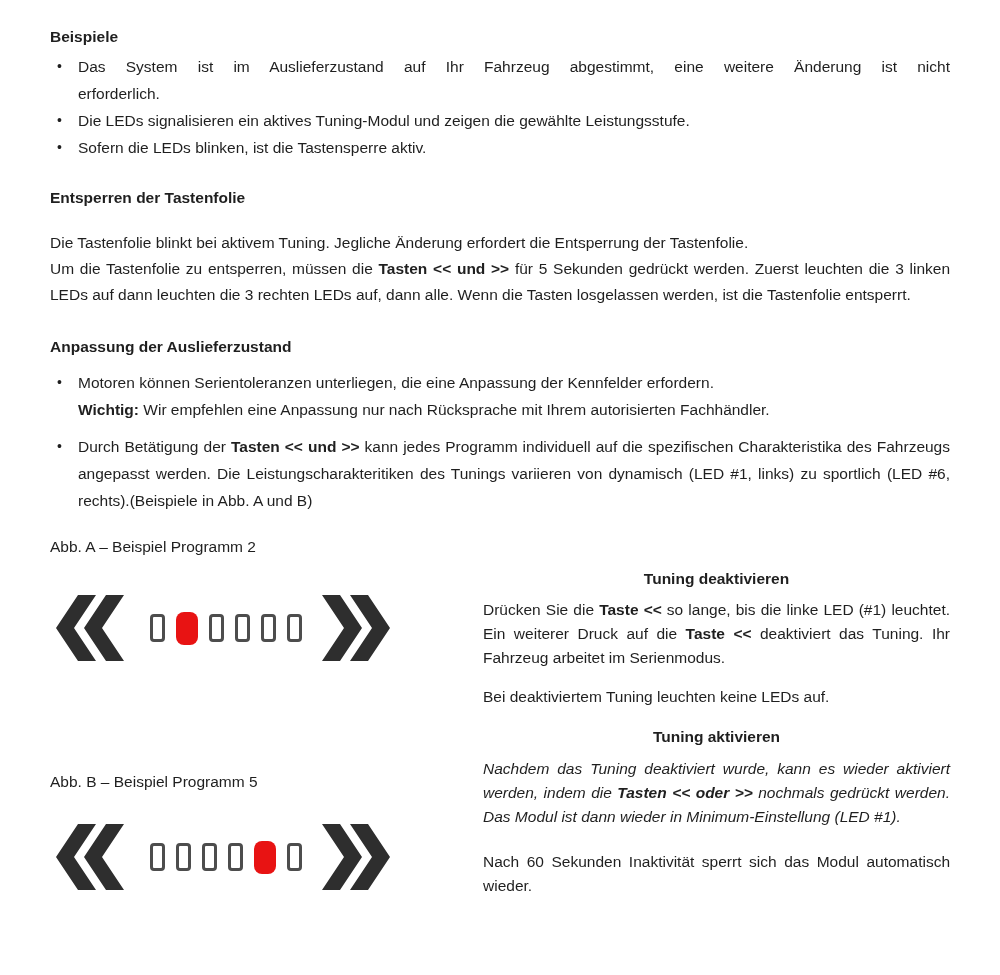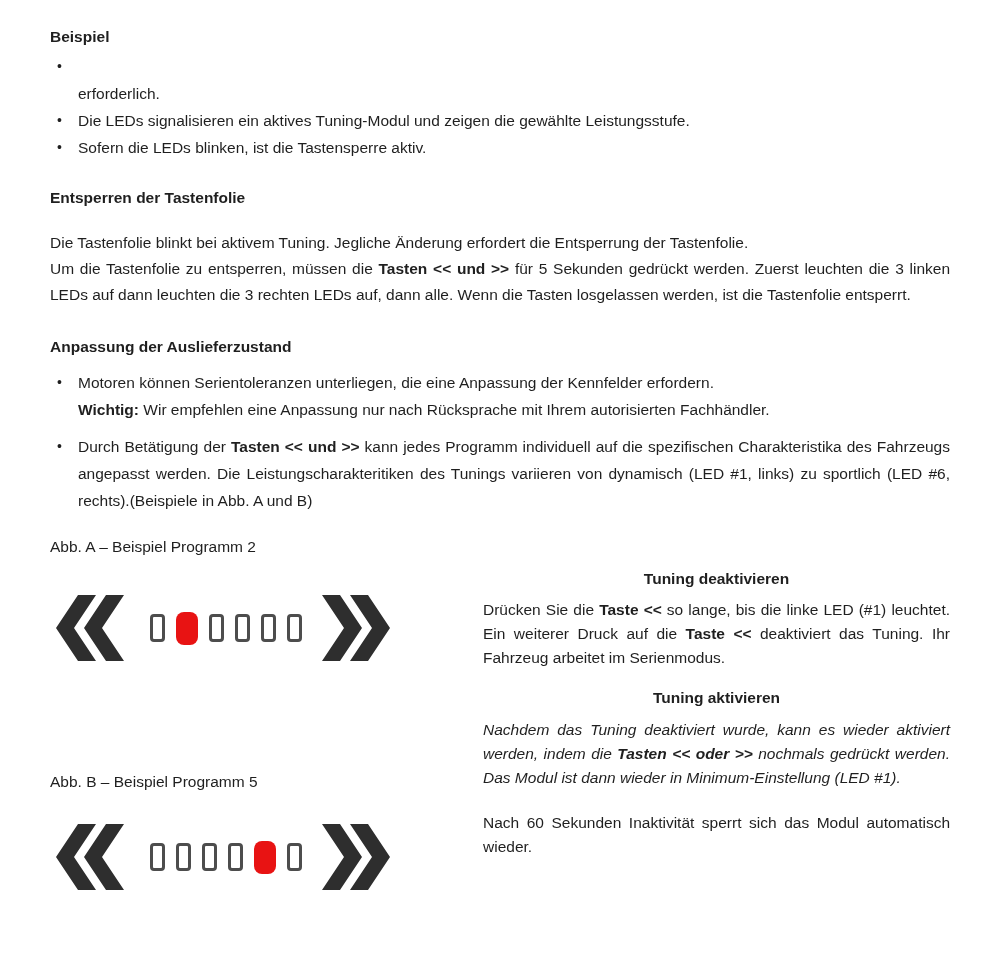--- a/index.html
+++ b/index.html
@@ -79,25 +79,25 @@
   .col-right p.p2{margin-top:15px;}
   .col-right p.p3{margin-top:10px;font-style:italic;}
   .col-right p.p4{margin-top:21px;}
   strong{font-weight:700;}
 </style>
 </head>
 <body>
 
 <div class="page">
 
-  <h1 class="sec">Beispiel</h1>
+  <h1 class="sec">Beispiele</h1>
   <ul class="blist">
     <li>
       <span class="bullet">•</span>
-      <div class="li-text stretch-first"><br><span>erforderlich.</span></div>
+      <div class="li-text stretch-first"><span>Das System ist im Auslieferzustand auf Ihr Fahrzeug abgestimmt, eine weitere Änderung ist nicht</span><br><span>erforderlich.</span></div>
     </li>
     <li>
       <span class="bullet">•</span>
       <div class="li-text"><span>Die LEDs signalisieren ein aktives Tuning-Modul und zeigen die gewählte Leistungsstufe.</span></div>
     </li>
     <li>
       <span class="bullet">•</span>
       <div class="li-text"><span>Sofern die LEDs blinken, ist die Tastensperre aktiv.</span></div>
     </li>
   </ul>
@@ -159,20 +159,21 @@
         <svg class="chev-svg" viewBox="0 0 68 66" aria-hidden="true">
           <polygon points="46,0 68,33 46,66 28,66 50,33 28,0"></polygon>
           <polygon points="18,0 40,33 18,66 0,66 22,33 0,0"></polygon>
         </svg>
       </div>
     </div>
 
     <div class="col-right">
       <h2>Tuning deaktivieren</h2>
       <p class="p1"><span>Drücken Sie die </span><strong>Taste &lt;&lt;</strong><span> so lange, bis die linke LED (#1) leuchtet. Ein weiterer Druck auf die </span><strong>Taste &lt;&lt;</strong><span> deaktiviert das Tuning. Ihr Fahrzeug arbeitet im Serienmodus.</span></p>
+      <p class="p2"><span>Bei deaktiviertem Tuning leuchten keine LEDs auf.</span></p>
 
       <h2 class="second">Tuning aktivieren</h2>
       <p class="p3"><span>Nachdem das Tuning deaktiviert wurde, kann es wieder aktiviert werden, indem die </span><strong>Tasten &lt;&lt; oder &gt;&gt;</strong><span> nochmals gedrückt werden. Das Modul ist dann wieder in Minimum-Einstellung (LED #1).</span></p>
       <p class="p4"><span>Nach 60 Sekunden Inaktivität sperrt sich das Modul automatisch wieder.</span></p>
     </div>
 
   </div>
 </div>
 
 </body></html>

